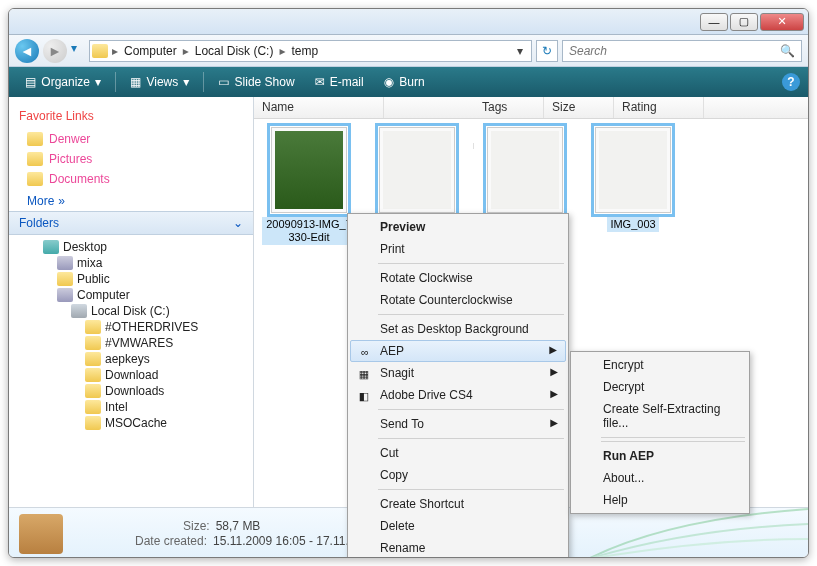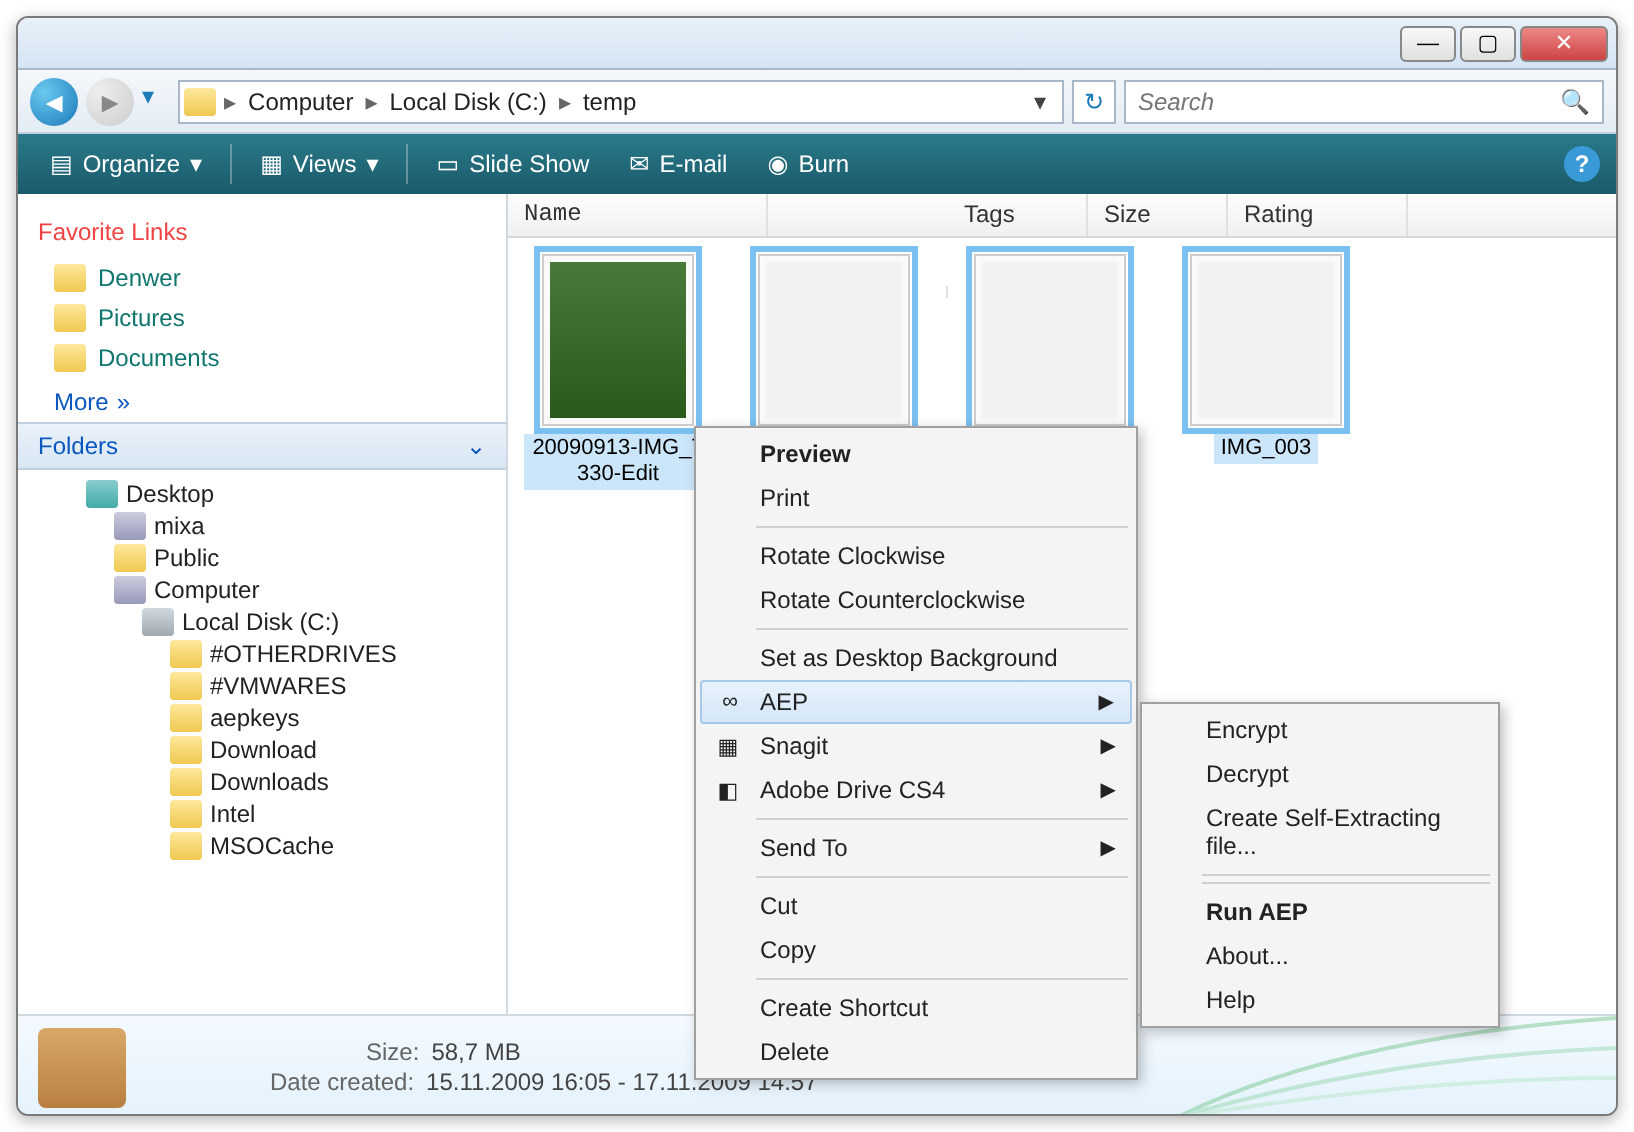--- a/index.html
+++ b/index.html
@@ -24,21 +24,21 @@
 .searchbox input{border:none;outline:none;flex:1;color:#888;font-style:italic}
 .searchbox .sicon{color:#1a7ab8}
 .toolbar{height:30px;background:linear-gradient(#2a7a8a,#1a5a6a);display:flex;align-items:center;padding:0 8px;gap:4px;color:#fff}
 .tbtn{display:flex;align-items:center;gap:5px;padding:3px 8px;cursor:default}
 .tb-sep{width:1px;height:20px;background:rgba(255,255,255,0.3);margin:0 2px}
 .tb-help{margin-left:auto;width:18px;height:18px;border-radius:9px;background:#3a9ad8;display:flex;align-items:center;justify-content:center;color:#fff;font-weight:bold}
 .body{display:flex;height:410px;position:relative}
 .sidebar{width:245px;border-right:1px solid #d0d8e0;display:flex;flex-direction:column;background:#fff}
 .fav-head{padding:12px 10px 4px;color:#ef4444}
 .fav-links{padding:2px 0}
-.fav-link{display:flex;align-items:center;gap:6px;padding:3px 10px 3px 18px;color:#0f766e;cursor:default}
+.fav-link{display:flex;align-items:center;gap:6px;padding:3px 10px 3px 18px;color:#ec4899;cursor:default}
 .fav-more{color:#0b57c0;padding:3px 10px 3px 18px;display:flex;align-items:center;gap:4px}
 .folders-head{background:linear-gradient(#eaf2fa,#d8e6f4);border-top:1px solid #c0d0e0;border-bottom:1px solid #c0d0e0;padding:4px 10px;color:#0b57c0;display:flex;align-items:center;justify-content:space-between}
 .tree{flex:1;overflow:auto;padding:4px 12px}
 .tree-item{display:flex;align-items:center;gap:4px;padding:1px 0;cursor:default}
 .tree-toggle{width:12px;text-align:center;color:#666;font-size:9px}
 .tree-label{color:#222}
 .ind0{padding-left:6px}.ind1{padding-left:20px}.ind2{padding-left:34px}.ind3{padding-left:48px}
 .main{flex:1;display:flex;flex-direction:column;background:#fff}
 .colheads{height:22px;background:linear-gradient(#fdfdfd,#f0f0f0);border-bottom:1px solid #d8d8d8;display:flex}
 .colhead{padding:3px 8px;border-right:1px solid #e0e0e0;color:#333;cursor:default}
@@ -51,21 +51,21 @@
 .thumb-label{text-align:center;font-size:11px;padding:1px 3px;max-width:94px;word-break:break-all;line-height:1.2}
 .statusbar{height:52px;border-top:1px solid #d0d8e0;background:linear-gradient(#f4faff,#e4f2fc);display:flex;align-items:center;padding:4px 10px;gap:12px;position:relative;overflow:hidden}
 .status-icon{width:44px;height:40px;background:linear-gradient(#d8a868,#b88040);border-radius:4px}
 .status-text{display:flex;flex-direction:column;gap:1px;color:#444}
 .status-row{display:flex;gap:6px}
 .status-label{color:#666;text-align:right}
 .swoosh{position:absolute;right:0;bottom:0;width:220px;height:60px;opacity:0.5}
 .ctxmenu{position:absolute;background:#f4f4f4;border:1px solid #a0a0a0;box-shadow:2px 2px 6px rgba(0,0,0,0.25);padding:2px;z-index:10}
 .ctx-main{left:338px;top:116px;width:222px}
 .ctx-sub{left:561px;top:254px;width:180px}
-.ctx-item{display:flex;align-items:center;padding:4px 18px 4px 30px;position:relative;cursor:default;color:#222}
+.ctx-item{display:flex;padding:4px 18px 4px 30px;position:relative;cursor:default;color:#222}
 .ctx-item.hl{background:linear-gradient(#e8f2fc,#d4e6f8);border:1px solid #a8c8e8;border-radius:2px;padding:3px 17px 3px 29px}
 .ctx-item.bold{font-weight:bold}
 .ctx-item .arrow{position:absolute;right:8px;font-size:10px}
 .ctx-item .cicon{position:absolute;left:6px;width:16px;height:16px;display:flex;align-items:center;justify-content:center;font-size:11px}
 .ctx-sep{height:1px;background:#d0d0d0;margin:3px 2px 3px 28px}
 .small-icon{width:16px;height:14px}
 .drive-icon{width:16px;height:14px;background:linear-gradient(#d0d8e0,#a0a8b0);border-radius:2px}
 .desk-icon{width:16px;height:14px;background:linear-gradient(#8cc,#4aa);border-radius:2px}
 .comp-icon{width:16px;height:14px;background:linear-gradient(#ccd,#99b);border-radius:2px}
 </style>
@@ -215,21 +215,21 @@
           <div class="tree-item ind3">
             <span class="tree-toggle"></span>
             <div class="folder-icon small-icon"></div>
             <span class="tree-label">MSOCache</span>
           </div>
         </div>
     </div>
 
     <div class="main">
       <div class="colheads" id="cols">
-          <div class="colhead" style="width: 130px; font-family: Liberation Mono, monospace;">Name</div>
+          <div class="colhead" style="width: 130px;">Name</div>
           <div class="colhead" style="width: 90px; margin-top: 46px;">Date taken</div>
           <div class="colhead" style="width: 70px;">Tags</div>
           <div class="colhead" style="width: 70px;">Size</div>
           <div class="colhead" style="width: 90px;">Rating</div>
         </div>
       <div class="thumbs" id="thumbs">
           <div class="thumb sel">
             <div class="thumb-img">
               <div class="thumb-inner" style="background:linear-gradient(#4a7a3a,#2a5a1a)"></div>
             </div>
@@ -301,20 +301,23 @@
         <div class="ctx-item">
           <span>Copy</span>
         </div>
         <div class="ctx-sep"></div>
         <div class="ctx-item">
           <span>Create Shortcut</span>
         </div>
         <div class="ctx-item">
           <span>Delete</span>
         </div>
+        <div class="ctx-item">
+          <span>Rename</span>
+        </div>
       </div>
     <div class="ctxmenu ctx-sub" id="ctxsub">
         <div class="ctx-item">
           <span>Encrypt</span>
         </div>
         <div class="ctx-item">
           <span>Decrypt</span>
         </div>
         <div class="ctx-item">
           <span>Create Self-Extracting file...</span>

